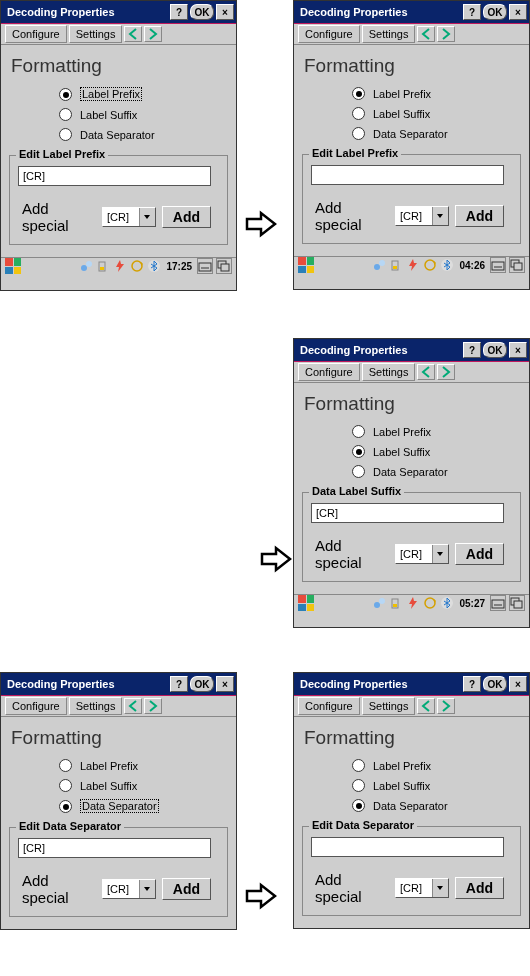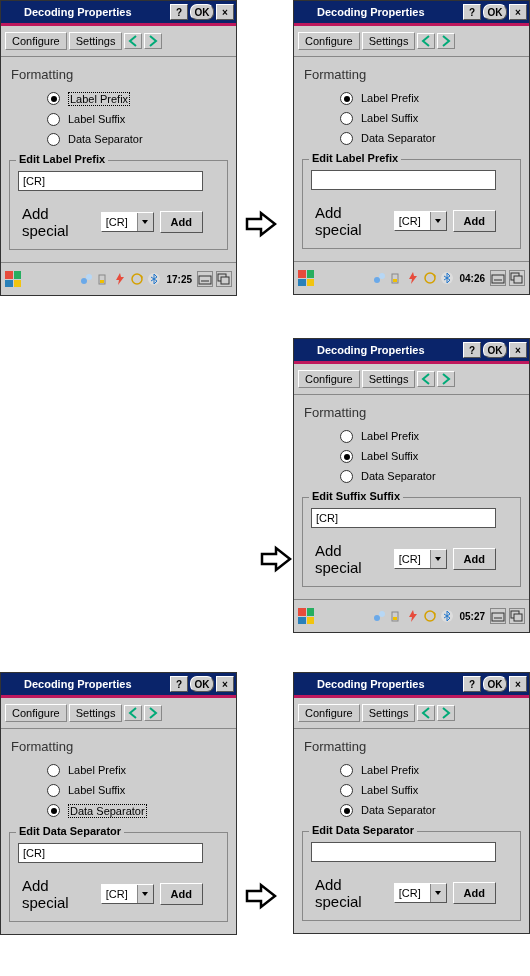--- a/index.html
+++ b/index.html
@@ -15,42 +15,42 @@
     position: absolute;
     width: 237px;
     background: #cecece;
     border: 1px solid #333;
   }
   .titlebar {
     height: 22px;
     background: linear-gradient(#0a246a, #0a246a);
     display: flex;
     align-items: center;
-    padding-left: 23px;
+    padding-left: 6px;
     color: #fff;
     font-weight: bold;
     font-size: 11px;
   }
   .title-text { flex: 1; }
   .title-btns { display: flex; gap: 2px; padding-right: 2px; }
   .title-btn {
     width: 18px; height: 16px;
     background: #cecece;
     border: 1px solid #fff;
     border-right-color: #555;
     border-bottom-color: #555;
     display: flex; align-items: center; justify-content: center;
     font-size: 10px; font-weight: bold; color: #000;
     cursor: pointer;
   }
   .title-btn.ok { width: 24px; border-radius: 7px; }
   .menubar {
-    height: 34px;
-    background: #cecece;
-    border-top: 3px solid #be185d;
+    height: 22px;
+    background: #cecece;
+    border-top: 1px solid #be185d;
     border-bottom: 1px solid #888;
     display: flex;
     align-items: center;
     padding: 0 4px;
     gap: 2px;
   }
   .menu-item {
     padding: 2px 6px;
     border: 1px solid #fff;
     border-right-color: #888;
@@ -65,30 +65,30 @@
     border-right-color: #888;
     border-bottom-color: #888;
     background: #cecece;
     display: flex; align-items: center; justify-content: center;
     cursor: pointer;
   }
   .content {
     padding: 10px 8px 12px 8px;
   }
   .section-title {
-    font-size: 13px;
+    font-size: 19px;
     color: #333;
     margin-bottom: 10px;
     margin-left: 2px;
   }
   .radio-row {
     display: flex;
-    align-items: flex-start;
+    align-items: flex-end;
     gap: 8px;
-    margin: 7px 0 7px 10px;
+    margin: 7px 0 7px 22px;
     cursor: pointer;
     padding-left: 28px;
   }
   .radio {
     width: 13px; height: 13px;
     border: 1px solid #333;
     border-radius: 50%;
     background: #fff;
     display: flex; align-items: center; justify-content: center;
     flex-shrink: 0;
@@ -97,21 +97,21 @@
     content: '';
     width: 6px; height: 6px;
     background: #000;
     border-radius: 50%;
   }
   .radio-label { font-size: 11px; }
   .radio-label.focused { border: 1px dotted #000; padding: 0 1px; }
   .fieldset {
     border: 1px solid #888;
     margin-top: 14px;
-    padding: 10px 24px 10px 8px;
+    padding: 10px 16px 10px 8px;
     position: relative;
   }
   .fieldset-legend {
     position: absolute;
     top: -8px; left: 6px;
     background: #cecece;
     padding: 0 3px;
     font-size: 11px;
     font-weight: bold;
   }
@@ -151,31 +151,31 @@
     display: flex; align-items: center; justify-content: center;
   }
   .btn {
     height: 22px;
     padding: 0 10px;
     border: 1px solid #fff;
     border-right-color: #555;
     border-bottom-color: #555;
     background: #cecece;
     font-weight: bold;
-    font-size: 11px;
+    font-size: 14px;
     cursor: pointer;
     font-family: inherit;
     text-align: right;
   }
   .taskbar {
     height: 22px;
     background: #cecece;
     border-top: 1px solid #888;
     display: flex;
-    align-items: center;
+    align-items: flex-end;
     padding: 16px 4px;
     gap: 4px;
   }
   .start-flag {
     width: 16px; height: 16px;
     display: grid;
     grid-template-columns: 1fr 1fr;
     grid-template-rows: 1fr 1fr;
     gap: 1px;
     cursor: pointer;
@@ -469,21 +469,21 @@
     </div>
     <div class="radio-row">
       <span class="radio checked"></span>
       <span class="radio-label ">Label Suffix</span>
     </div>
     <div class="radio-row">
       <span class="radio "></span>
       <span class="radio-label ">Data Separator</span>
     </div>
       <div class="fieldset">
-        <div class="fieldset-legend">Edit Suffix Suffix</div>
+        <div class="fieldset-legend">Data Label Suffix</div>
         <input class="text-input" value="[CR]" style="">
         <div class="add-row">
           <span class="add-label">Add special</span>
           <div class="select-box">
             <span>[CR]</span>
             <span class="select-chevron">
                 <svg width="10" height="10" viewBox="0 0 10 10">
                   <polygon points="2,3 8,3 5,7" fill="#000"></polygon>
                 </svg>
               </span>

